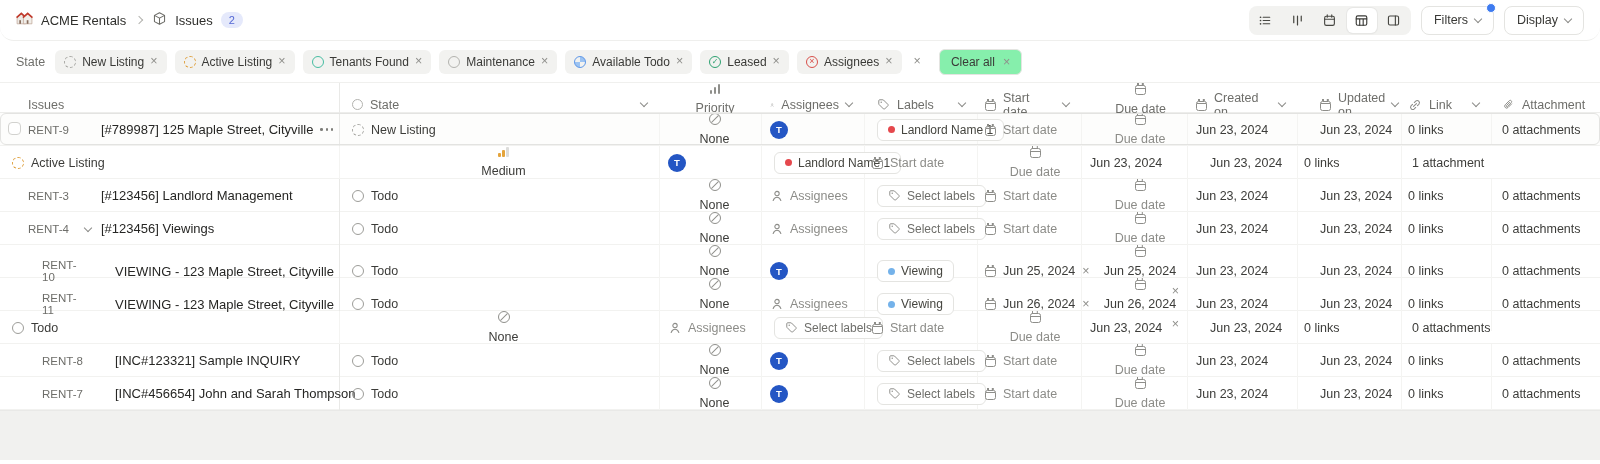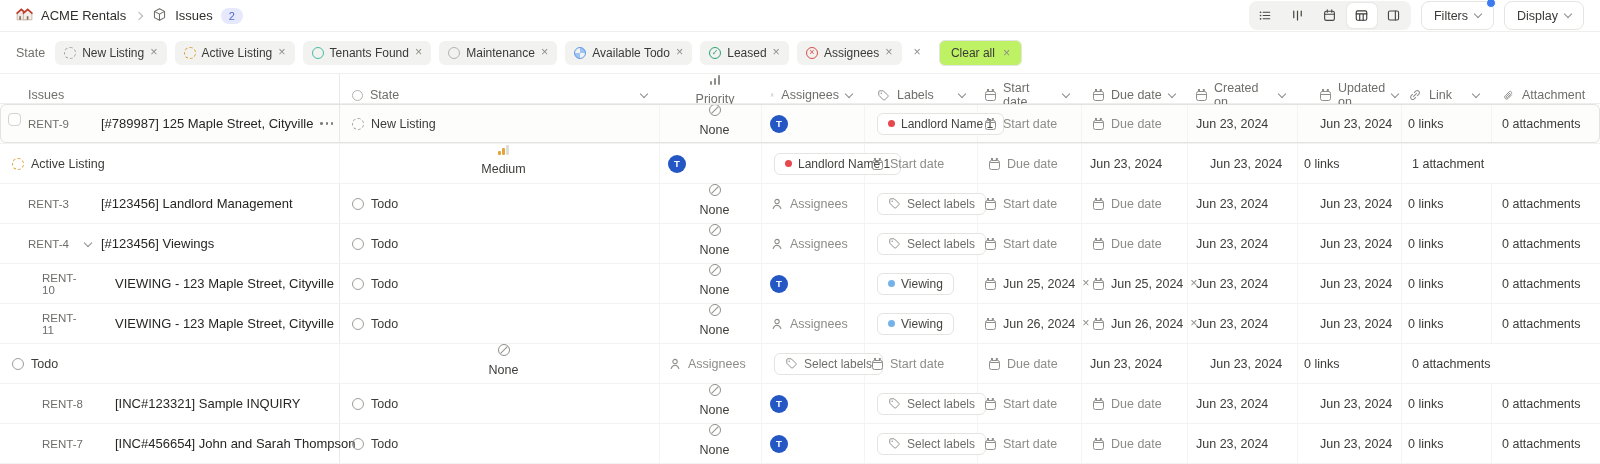--- a/index.html
+++ b/index.html
@@ -1,21 +1,21 @@
 <!DOCTYPE html>
 <html><head>
 <meta charset="utf-8">
 <style>
   * { margin:0; padding:0; box-sizing:border-box; }
   html,body { width:1600px; height:464px; overflow:hidden; }
   body { background:#ffffff; font-family:"Liberation Sans","DejaVu Sans",sans-serif; color:#2f2f2c; }
 
   
-  .topbar { height:32px; display:flex; align-items:center; justify-content:space-between;
-            padding:0 16px; border-bottom:1px solid #efefed; }
+  .topbar { height:41px; display:flex; align-items:center; justify-content:space-between;
+            padding:0 16px; border-bottom:1px solid #efefed;border-radius:14px; }
   .crumbs { display:flex; align-items:center; gap:8px; font-size:13px; color:#2f2f2c; }
   .crumb { cursor:pointer; }
   .sep-r { width:6px; height:6px; border-top:1.3px solid #b3b3af; border-right:1.3px solid #b3b3af;
            transform:rotate(45deg); margin:0 2px; }
   .badge { background:#e5e9fb; color:#5468d4; font-size:11px; padding:2px 8px; border-radius:9px; }
   .tb-right { display:flex; align-items:center; gap:10px; }
   .seg { display:flex; background:#f2f2f0; border-radius:8px; padding:2px; gap:2px; }
   .sbtn { width:30px; height:25px; display:flex; align-items:center; justify-content:center;
           border-radius:6px; cursor:pointer; }
   .sbtn.active { background:#fff; box-shadow:0 0 0 1px #e7e7e5, 0 1px 2px rgba(0,0,0,.06); }
@@ -29,21 +29,21 @@
 
   
   .filterbar { height:42px; display:flex; align-items:center; gap:8px; padding:0 16px;
                border-bottom:1px solid #f0f0ee; font-size:12.5px; }
   .f-label { color:#6f6f6b; margin-right:2px; }
   .chip { display:flex; align-items:center; gap:6px; background:#f2f2f0; border-radius:6px;
           padding:5px 9px; font-size:12px; color:#3a3a37; cursor:pointer; white-space:nowrap; }
   .cx::before, .xplain::before, .xrm::before { content:"×"; }
   .cx, .xplain { color:#8f8f8b; font-size:12.5px; line-height:1; cursor:pointer; }
   .xplain { margin:0 4px; }
-  .clear { display:flex; align-items:flex-end; gap:8px; border:1px solid #e4e4e1; background:#bef264;
+  .clear { display:flex; align-items:flex-end; gap:8px; border:1px solid #e4e4e1; background:#86efac;
            border-radius:6px; padding:5px 11px; font-size:12px; color:#3a3a37; cursor:pointer; margin-left:6px; }
 
   
   .ring { width:12px; height:12px; border-radius:50%; flex:none; position:relative;
           display:flex; align-items:center; justify-content:center; }
   .rg-dash-gray   { border:1.3px dashed #a6a6a2; }
   .rg-dash-orange { border:1.3px dashed #de9f3c; }
   .rg-teal  { border:1.3px solid #47bda2; }
   .rg-gray  { border:1.3px solid #b3b3af; }
   .rg-blue  { border:1.3px solid #5f98e8;
@@ -53,32 +53,32 @@
   .rg-red   { border:1.3px solid #d8504b; color:#d8504b; }
   .rg-red::before { content:"×"; font-size:9px; line-height:1; }
   .rg-todo  { border:1.3px solid #9d9d99; }
 
   
   .table { --cols:340px 320px 102px 103px 113px 104px 106px 110px 104px 90px auto; }
   .thead { display:grid; grid-template-columns:var(--cols); height:30px; align-items:center;
            border-bottom:1px solid #ededeb; color:#6e6e6a; font-size:12.5px; }
   .th { display:flex; align-items:center; gap:7px; height:100%; }
   .th .chev { margin-left:auto; margin-right:13px; }
-  .row { display:grid; grid-template-columns:var(--cols); height:40px; align-items:center;
+  .row { display:grid; grid-template-columns:var(--cols); height:33px; align-items:center;
          border-bottom:1px solid #f2f2f0; font-size:12.5px; position:relative; }
   .cell { display:flex; align-items:center; gap:7px; height:100%; border-right:1px solid #f4f4f2; }
   .cell:last-child { border-right:none; }
   .c-issues { padding-left:28px; border-right:1px solid #e9e9e7; }
   .sub .c-issues { padding-left:42px; }
   .c-state { padding-left:12px; }
   .c-pri { padding-left:8px;flex-direction:column; }
   .c-asg { padding-left:8px; }
   .c-lbl { padding-left:12px; }
   .c-start { padding-left:7px; }
-  .c-due { padding-left:11px; }
+  .c-due { padding-left:11px;flex-direction:column; }
   .c-created { padding-left:8px; }
   .c-updated { padding-left:22px; }
   .c-link { padding-left:6px; }
   .c-att { padding-left:10px; }
 
   .rid { color:#6d6d69; font-size:11.5px; width:46px; flex:none; }
   .slot { width:13px; flex:none; display:flex; align-items:center; justify-content:center; }
   .exp { width:6px; height:6px; border-right:1.3px solid #8b8b88; border-bottom:1.3px solid #8b8b88;
          transform:rotate(45deg); margin-top:-2px; }
   .rtitle { color:#262624; font-size:13px; white-space:nowrap; cursor:pointer; }

